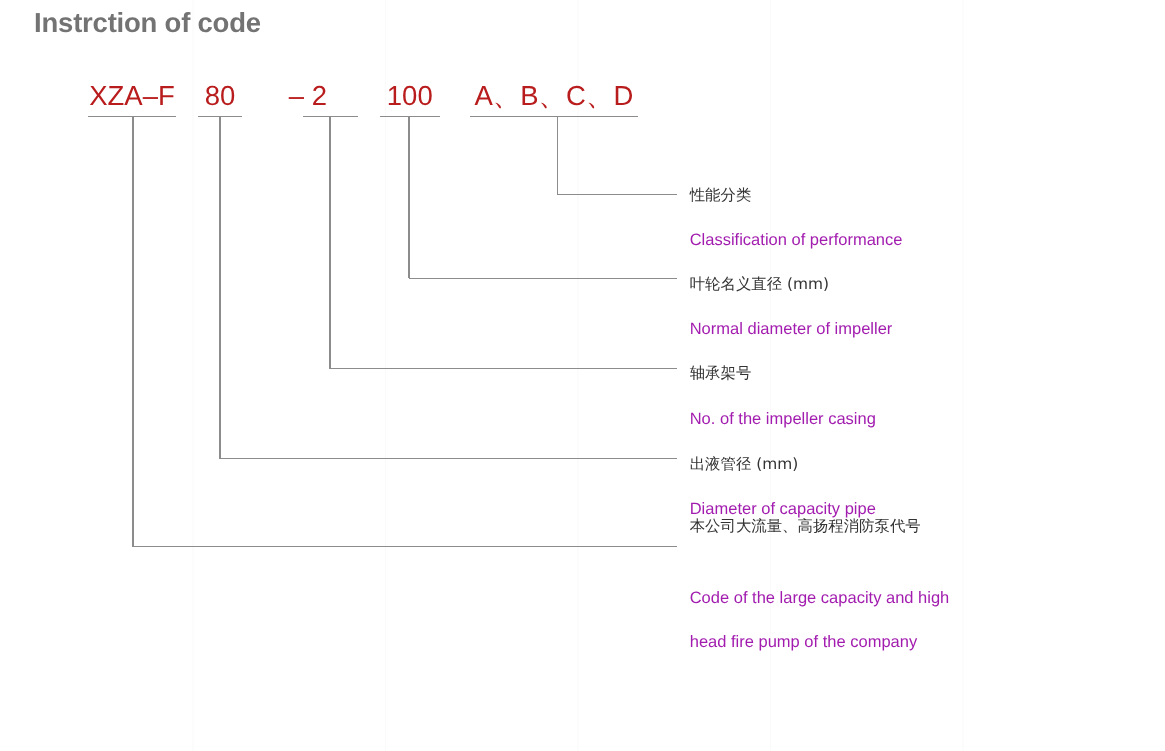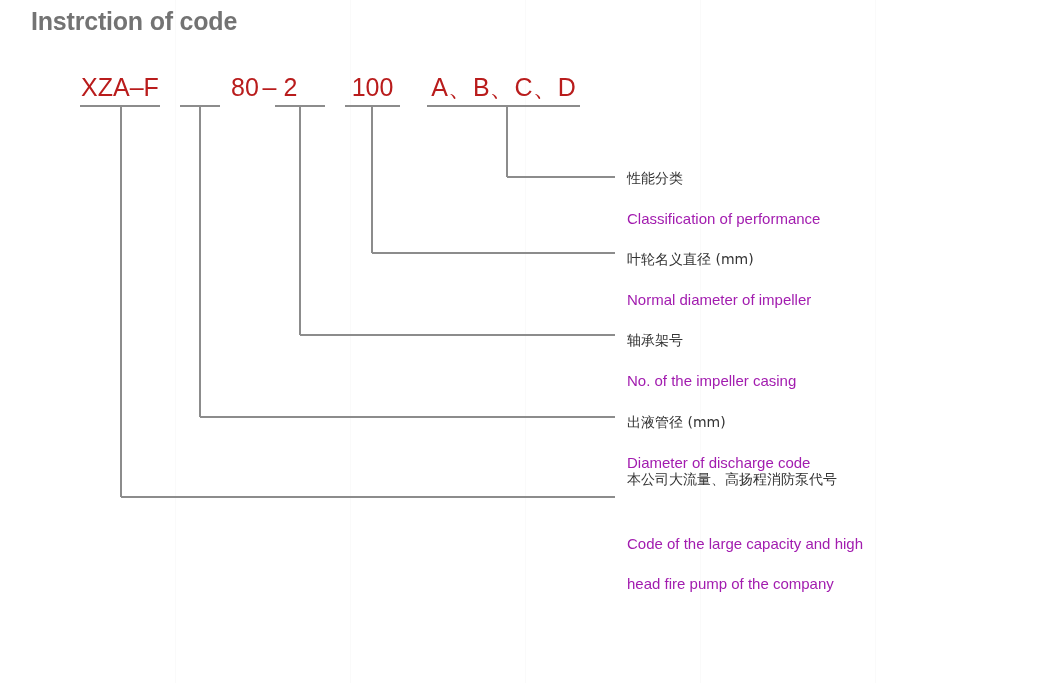--- a/index.html
+++ b/index.html
@@ -101,21 +101,21 @@
       <div class="band" style="left: 350px;"></div>
       <div class="band" style="left: 525px;"></div>
       <div class="band" style="left: 700px;"></div>
       <div class="band" style="left: 875px;"></div>
     </div>
 
   <div class="title">Instrction of code</div>
 
   <div class="code-row" id="code-row">
       <div class="code-seg" style="left: 80px; width: 80px;">XZA–F</div>
-      <div class="code-seg" style="left: 180px; width: 40px; margin-left: 45px;">80</div>
+      <div class="code-seg" style="left: 180px; width: 40px;">80</div>
       <div class="code-seg" style="left: 255px; width: 50px;">– 2</div>
       <div class="code-seg" style="left: 345px; width: 55px;">100</div>
       <div class="code-seg" style="left: 427px; width: 153px;">A、B、C、D</div>
     </div>
 
   <svg class="lines" id="leader-lines" width="1059" height="683" viewBox="0 0 1059 683">
       <line x1="80" y1="106" x2="160" y2="106" stroke="#8c8c8c" stroke-width="1.4" shape-rendering="crispEdges"></line>
       <line x1="180" y1="106" x2="220" y2="106" stroke="#8c8c8c" stroke-width="1.4" shape-rendering="crispEdges"></line>
       <line x1="275" y1="106" x2="325" y2="106" stroke="#8c8c8c" stroke-width="1.4" shape-rendering="crispEdges"></line>
       <line x1="345" y1="106" x2="400" y2="106" stroke="#8c8c8c" stroke-width="1.4" shape-rendering="crispEdges"></line>
@@ -133,19 +133,19 @@
     </svg>
 
   <div id="labels">
       <div class="label cn" style="top: 166px;">性能分类</div>
       <div class="label en" style="top: 207px;">Classification of performance</div>
       <div class="label cn" style="top: 247px;">叶轮名义直径 (mm)</div>
       <div class="label en" style="top: 288px;">Normal diameter of impeller</div>
       <div class="label cn" style="top: 328px;">轴承架号</div>
       <div class="label en" style="top: 369px;">No.  of the impeller casing</div>
       <div class="label cn" style="top: 410px;">出液管径 (mm)</div>
-      <div class="label en" style="top: 451px;">Diameter of discharge code</div>
+      <div class="label en" style="top: 451px;">Diameter of capacity pipe</div>
       <div class="label cn" style="top: 467px;">本公司大流量、高扬程消防泵代号</div>
       <div class="label en" style="top: 532px;">Code of the large capacity and high</div>
       <div class="label en" style="top: 572px;">head fire pump of the company</div>
     </div>
 
 </div>
 
 </body></html>

